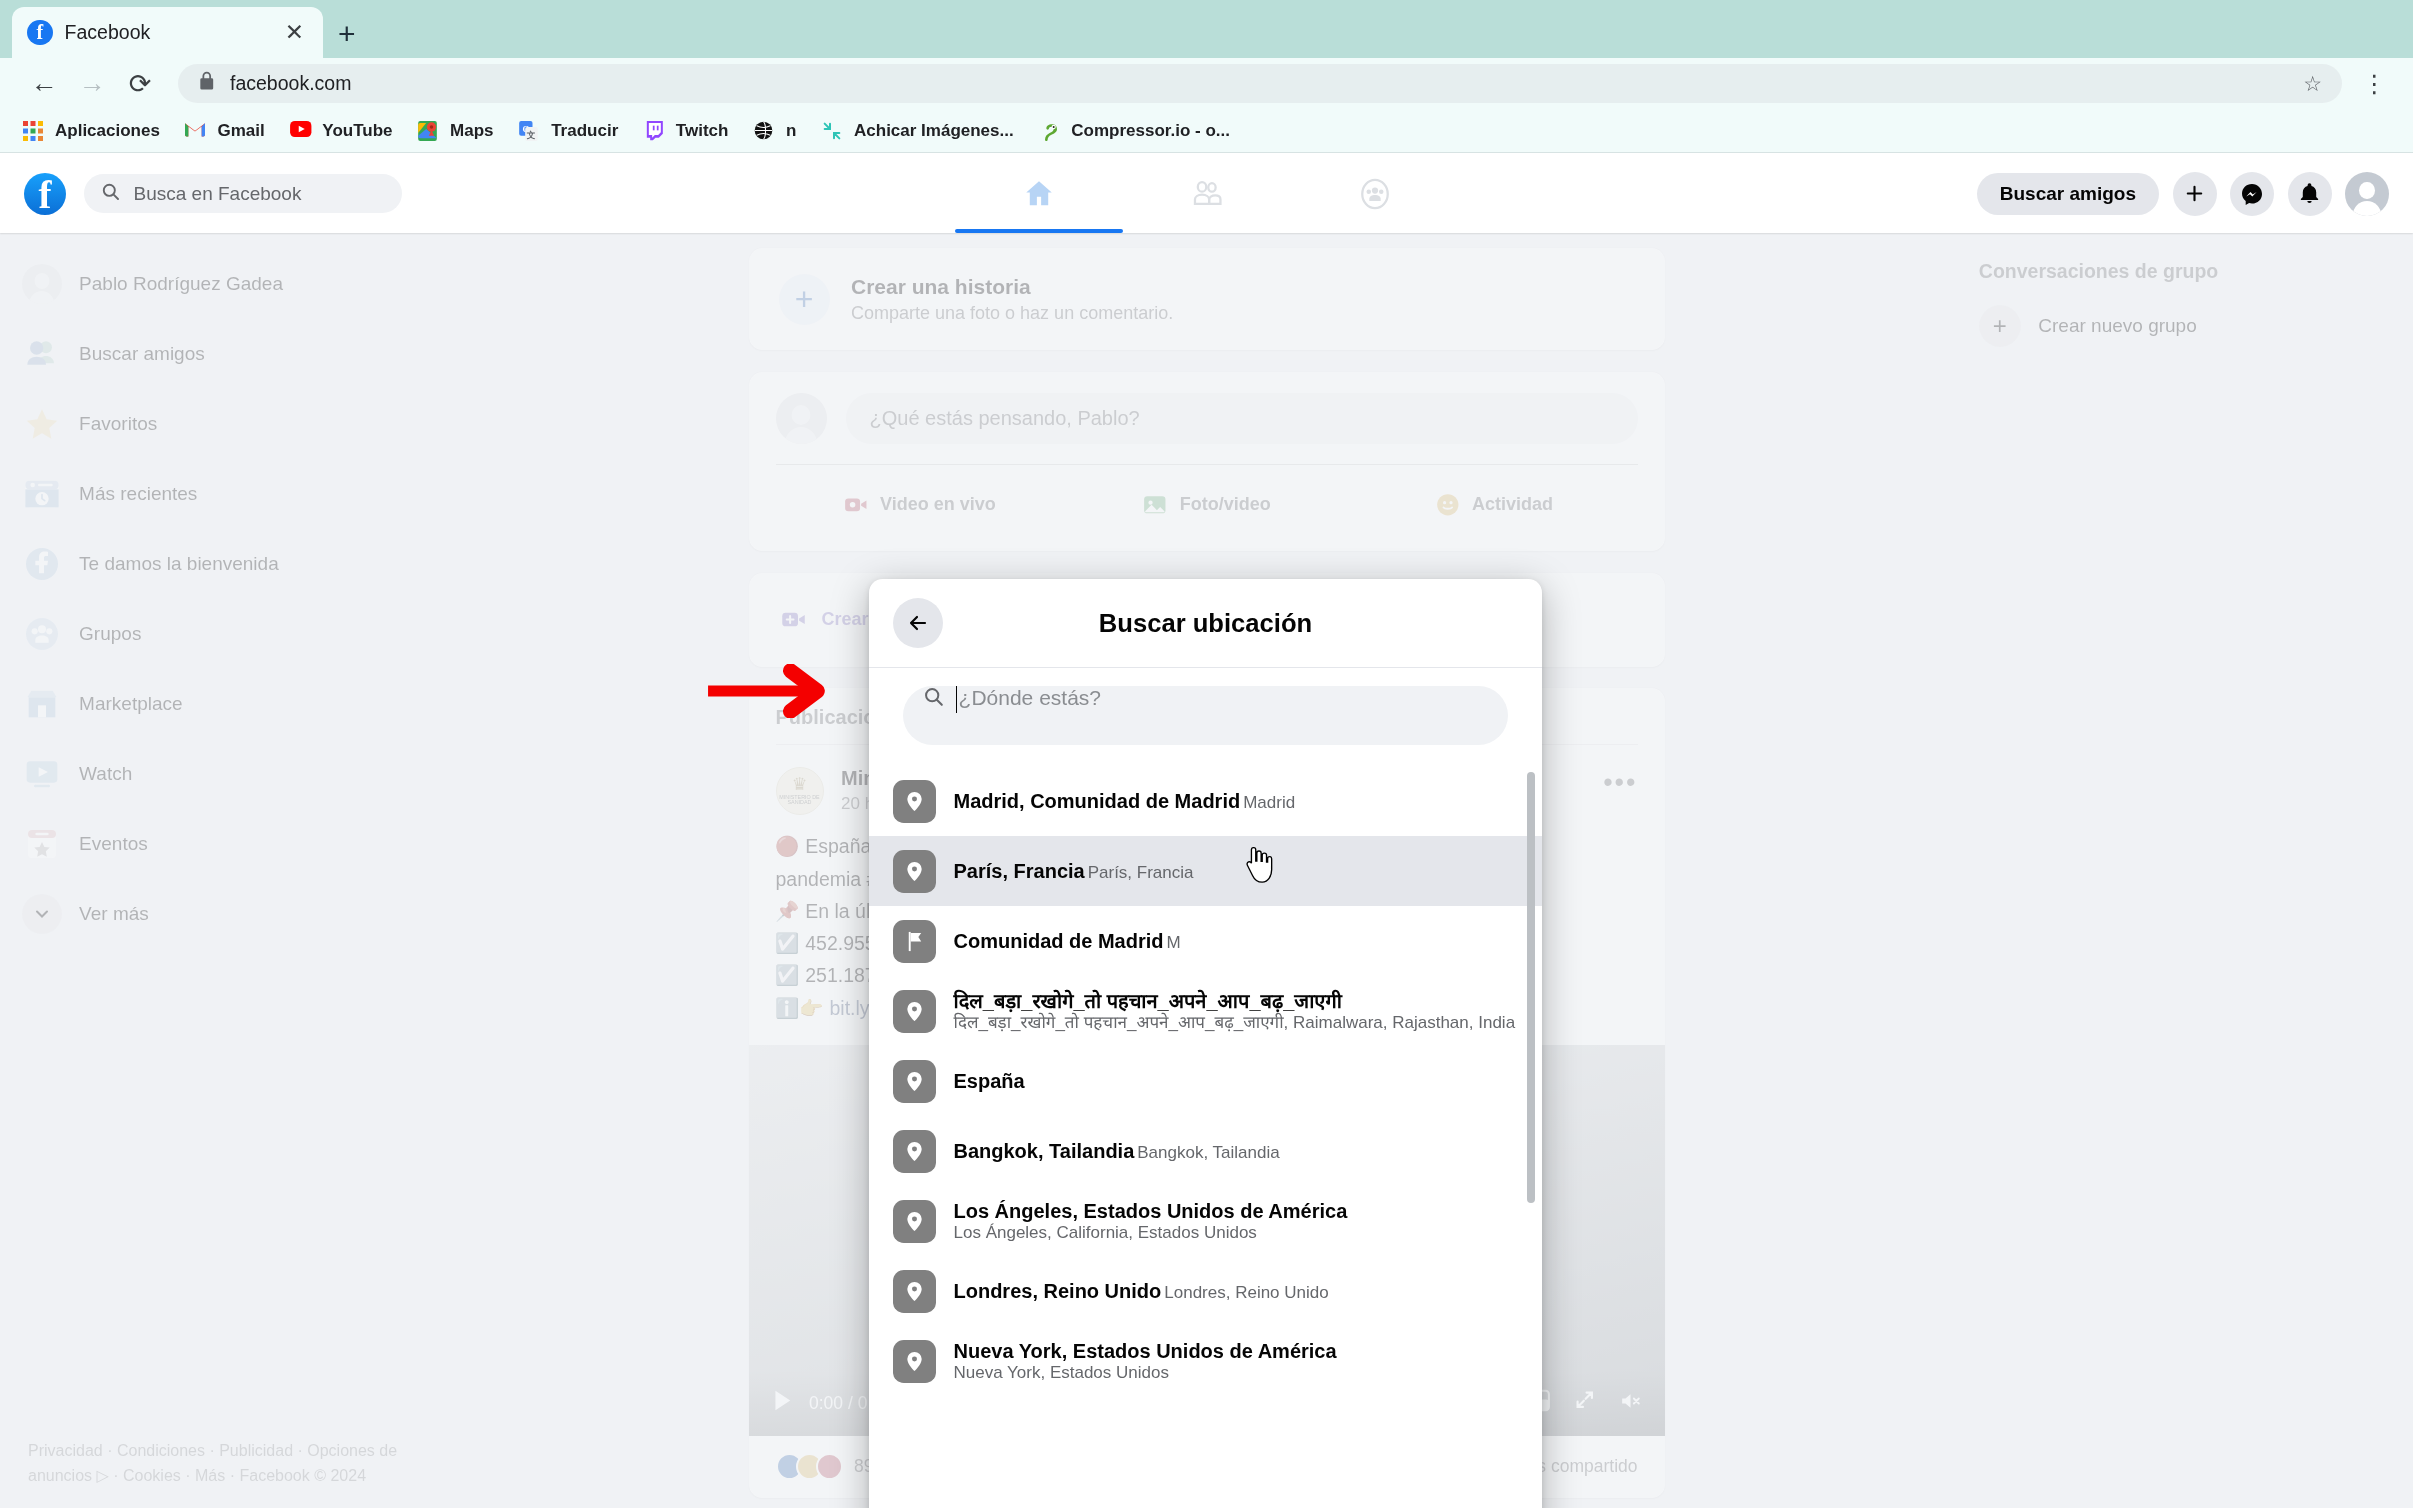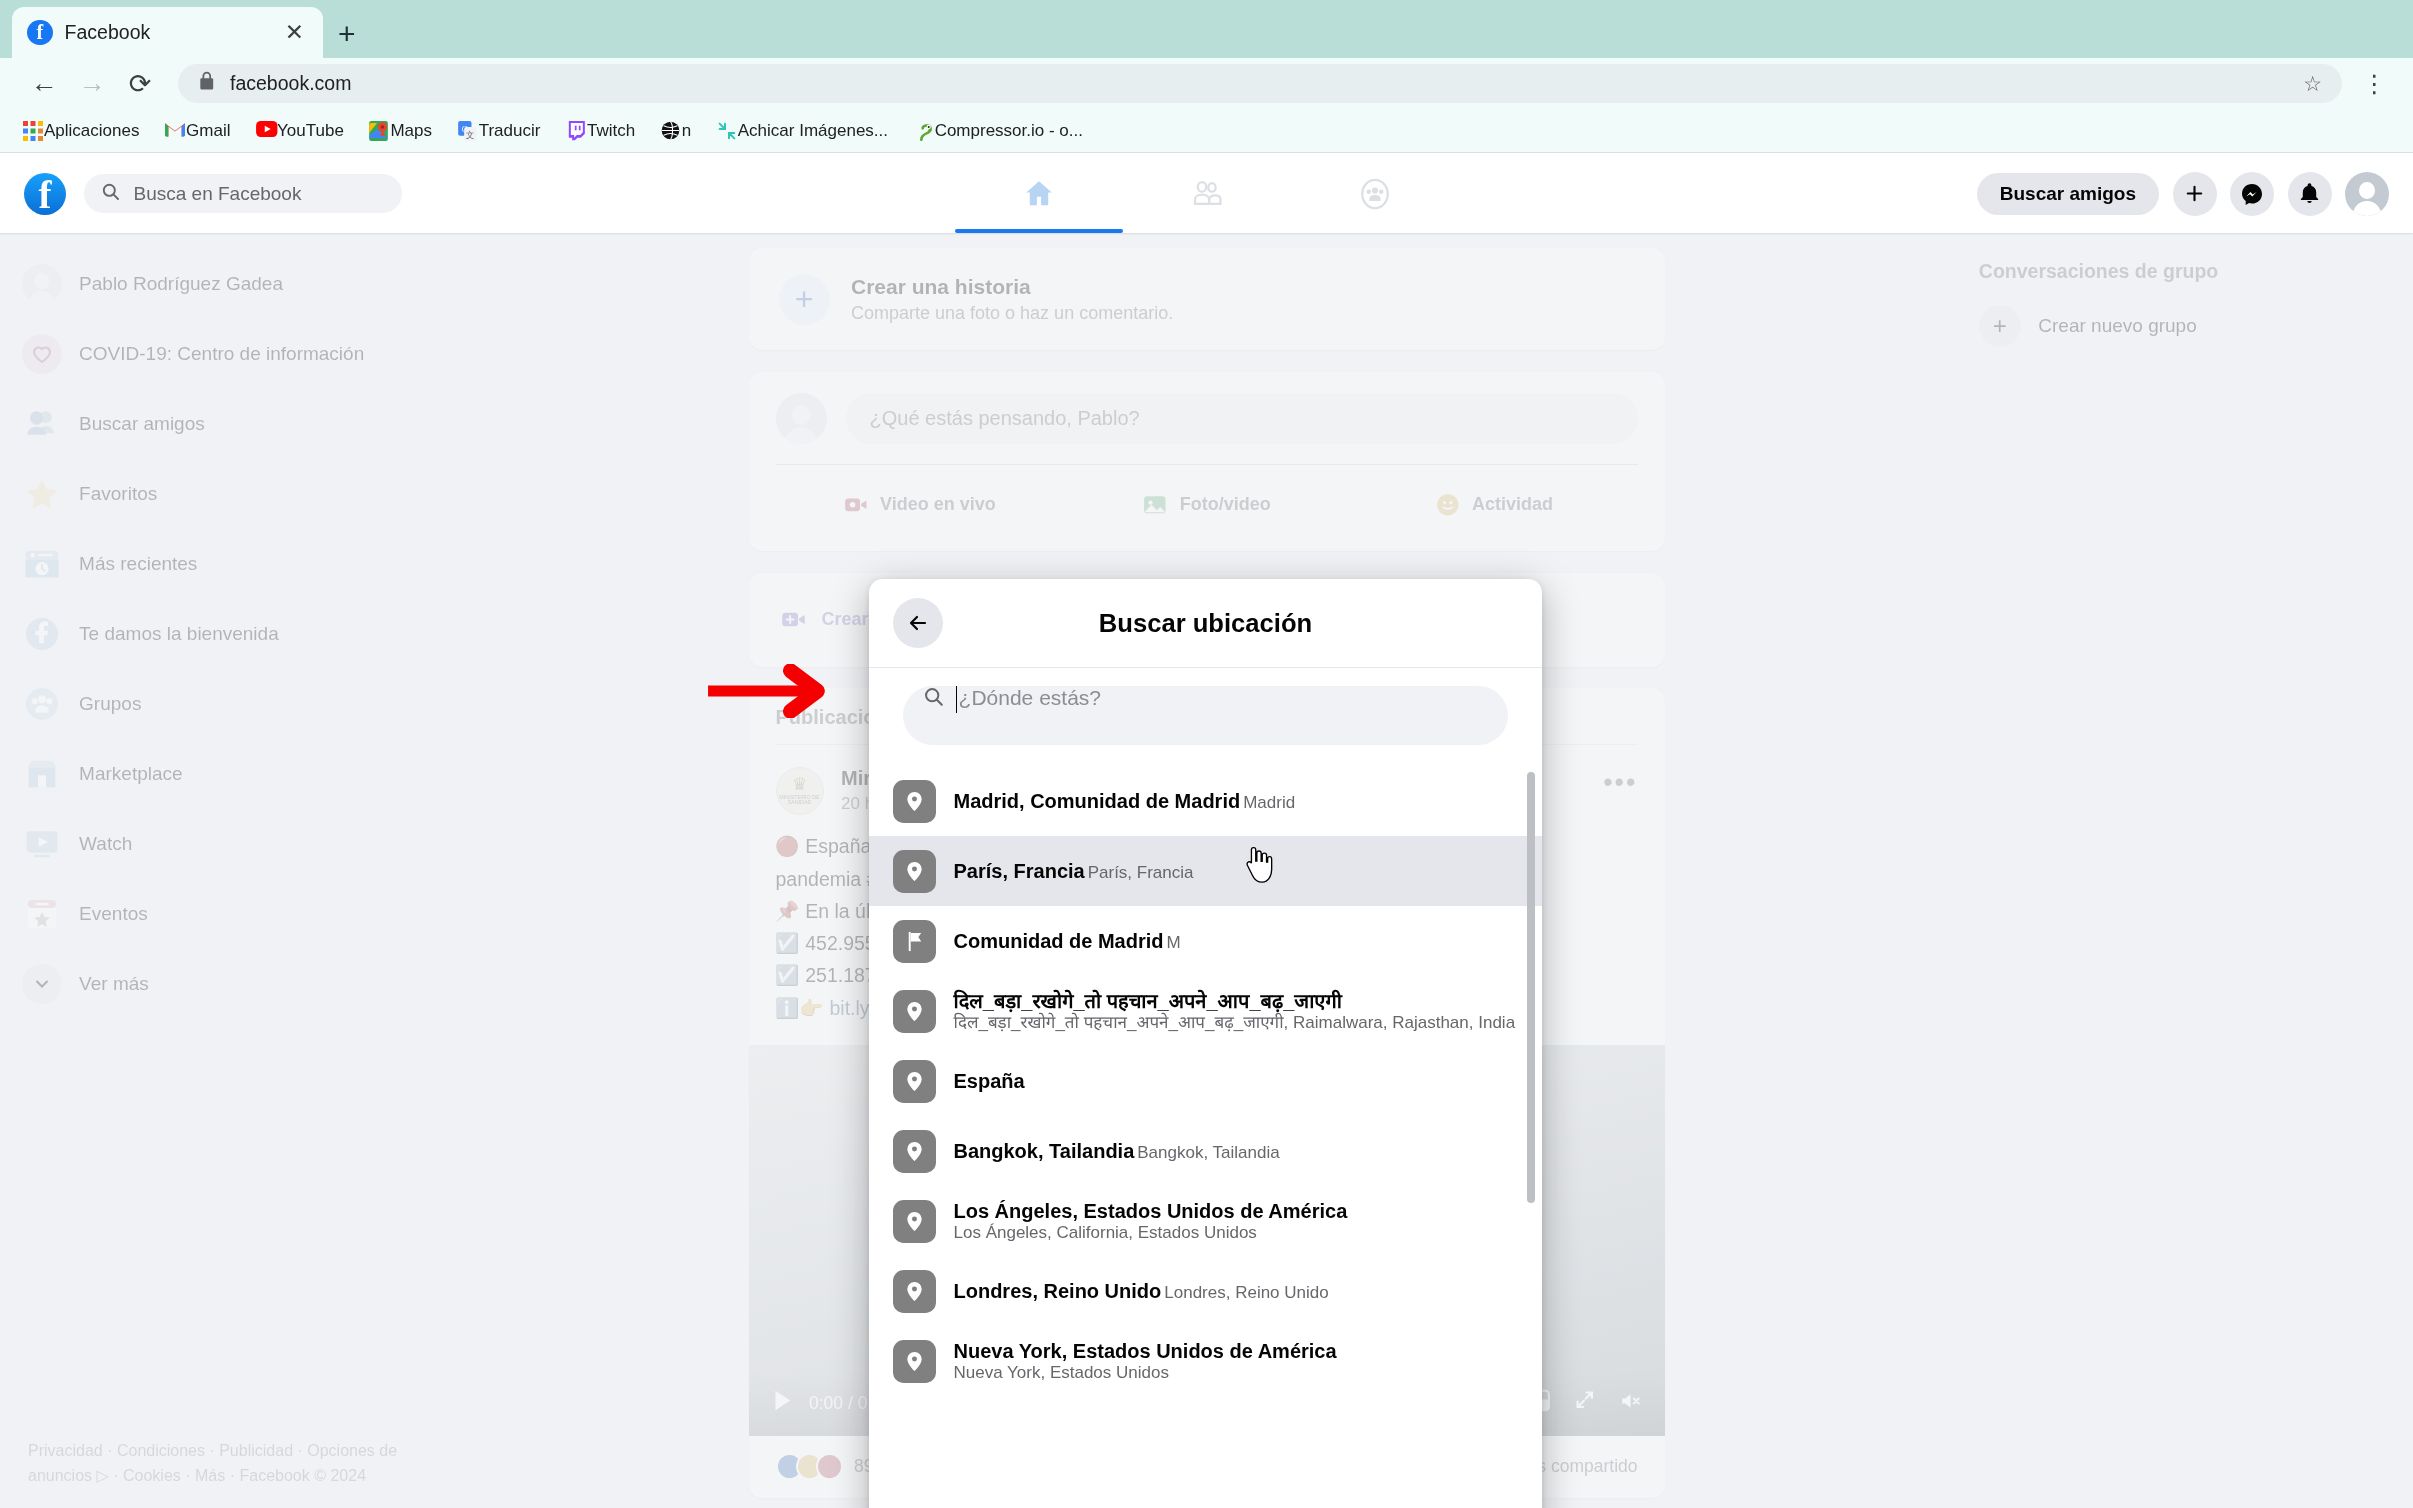--- a/index.html
+++ b/index.html
@@ -52,22 +52,22 @@
   .omni-lock { font-size: 18px; color: #5f6368; margin-right: 15px; }
   .omni-url { font-size: 19.5px; color: #202124; }
   .omni-star { font-size: 21px; color: #5f6368; margin-left: auto; cursor:pointer; }
   .chrome-menu { font-size: 24px; color: #3c4043; letter-spacing: 0; cursor: pointer; padding: 0 6.7px; }
 
   .chrome-bookmarks {
     height: 44px; background: #f1fbfa; display: flex; align-items: center;
     padding: 0 23px; gap: 0; border-bottom: 1.3px solid #d7e3e3;
   }
   .bm {
-    display: flex; gap: 1px; margin-right: 25.6px;
-    font-size: 17px; color: #202124; white-space: nowrap; cursor: pointer;
+    display: flex; gap: 12px; margin-right: 25.6px;
+    font-size: 17px; color: #202124; white-space: nowrap; cursor: pointer; font-weight: bold;
   }
   .bm-ico { width: 20px; height: 20px; flex: none; display: block; }
 
   
   .fb {
     position: absolute; top: 154px; left: 0; right: 0; bottom: 0;
     background: #f0f2f5; overflow: hidden;
   }
 
   .fb-header {
@@ -496,29 +496,20 @@
     </div>
 
     <div class="fb-body">
 
       <div class="fb-sidebar dimmed">
         <div class="side-item">
           <div class="side-avatar">
               <div class="silhouette"></div>
             </div>
           <div class="side-label">Pablo Rodríguez Gadea</div>
-        </div>
-        <div class="side-item">
-          <div class="side-ico">
-            <svg width="40" height="40" viewBox="0 0 60 60">
-                <rect width="60" height="60" rx="30" fill="#f3d7ea"></rect>
-                <path d="M30 42c-7-5-12-9-12-15a7 7 0 0 1 12-4.6A7 7 0 0 1 42 27c0 6-5 10-12 15z" fill="none" stroke="#c65ba5" stroke-width="3.2"></path>
-              </svg>
-          </div>
-          <div class="side-label">COVID-19: Centro de información</div>
         </div>
         <div class="side-item">
           <div class="side-ico">
             <svg width="40" height="40" viewBox="0 0 60 60">
                 <circle cx="36" cy="20" r="9" fill="#9fd8c9"></circle>
                 <path d="M24 44c0-7 6-11 12-11s12 4 12 11z" fill="#9fd8c9"></path>
                 <circle cx="22" cy="21" r="10" fill="#8cb7e8"></circle>
                 <path d="M8 46c0-8 6-12 14-12s14 4 14 12z" fill="#8cb7e8"></path>
               </svg>
           </div>

